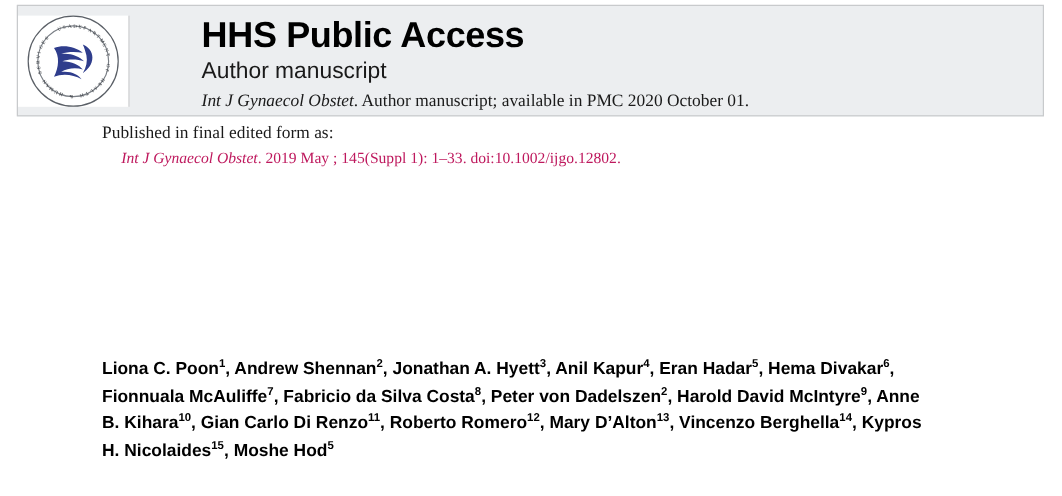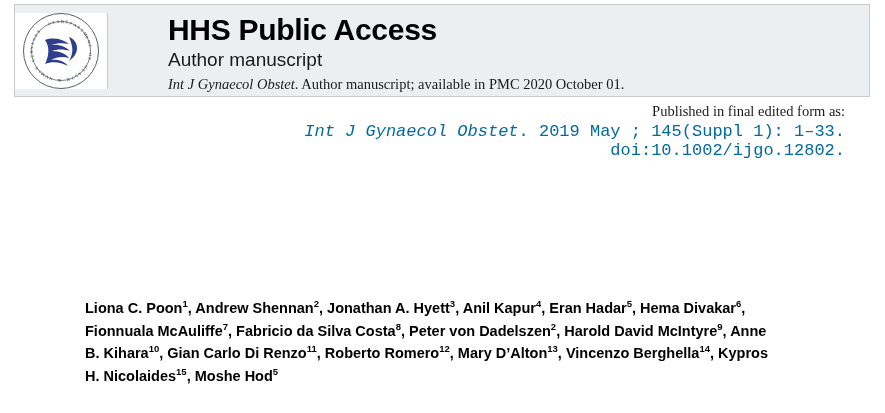--- a/index.html
+++ b/index.html
@@ -117,34 +117,32 @@
   .hhs-cite i {
     font-style: italic;
   }
 
   
   .pub-block {
     position: absolute;
     left: 85px;
     top: 102px;
     width: 760px;
-    text-align: right;
   }
   .pub-line1 {
     font-size: 14.5px;
     line-height: 19px;
     color: #1a1a1a;
   }
   .pub-line2 {
-    font-size: 17px;
+    font-size: 13px;
     line-height: 19px;
-    color: #0369a1;
+    color: #be185d;
     padding-left: 16px;
     margin-top: 1px;
-    font-family: Liberation Mono, monospace;
   }
   .pub-line2 i { font-style: italic; }
 
   
   .article-title {
     position: absolute;
     left: 85px;
     top: 181px;
     width: 700px;
     font-family: "Liberation Sans", sans-serif;

